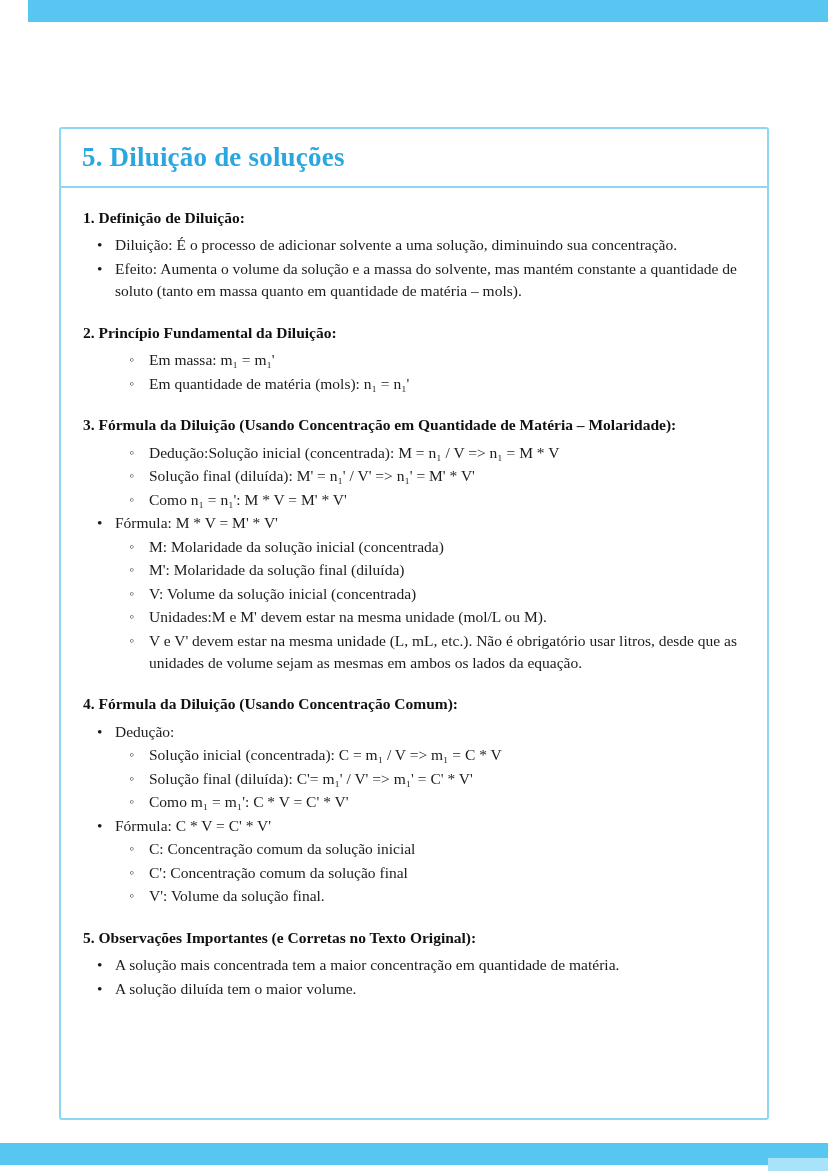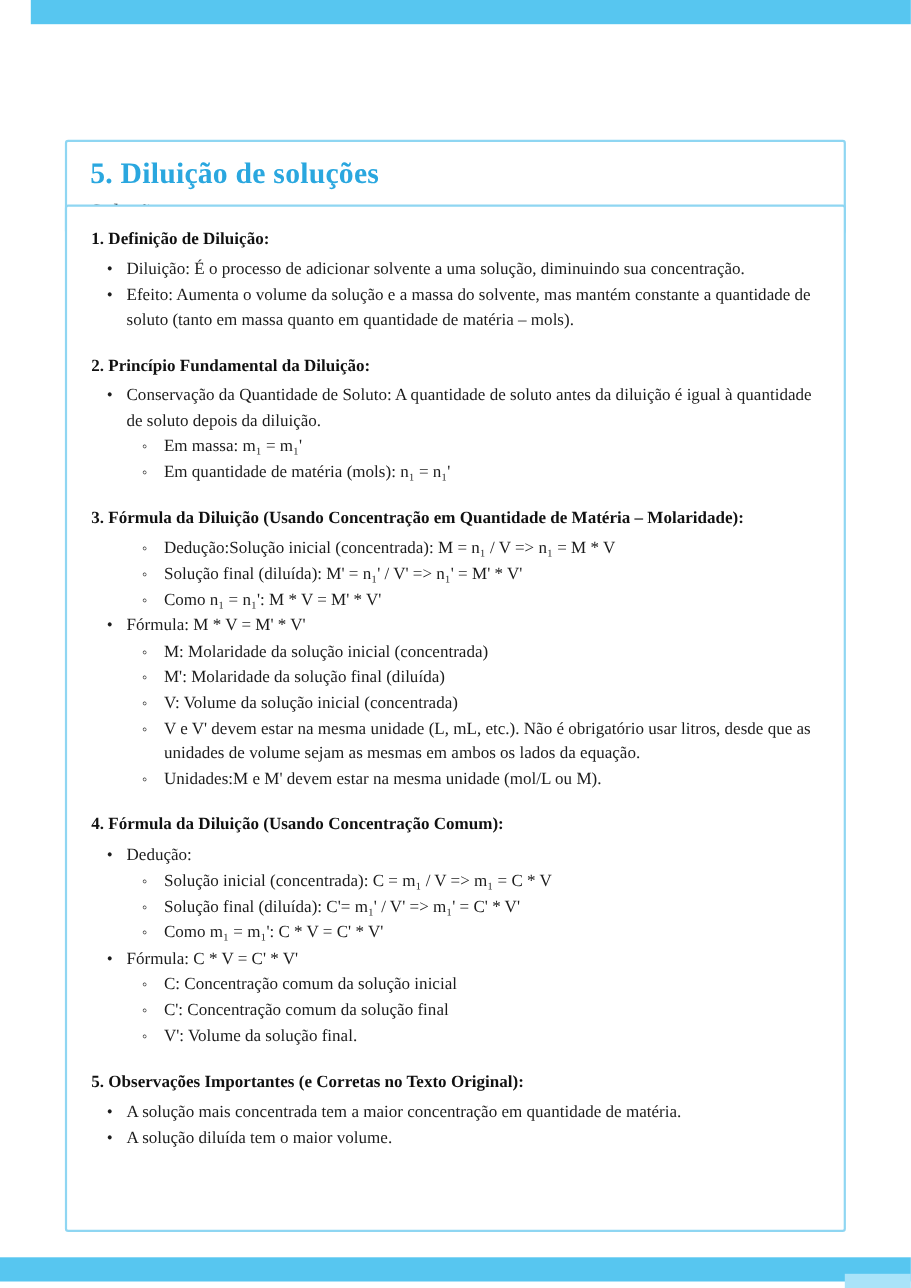--- a/index.html
+++ b/index.html
@@ -63,36 +63,35 @@
 <div class="content-card">
 
   <div class="doc-section">
     <h2>1. Definição de Diluição:</h2>
     <div class="li l1">Diluição: É o processo de adicionar solvente a uma solução, diminuindo sua concentração.</div>
     <div class="li l1">Efeito: Aumenta o volume da solução e a massa do solvente, mas mantém constante a quantidade de soluto (tanto em massa quanto em quantidade de matéria – mols).</div>
   </div>
 
   <div class="doc-section">
     <h2>2. Princípio Fundamental da Diluição:</h2>
-    <div class="li l1">Conservação da Quantidade de Soluto: A quantidade de soluto antes da diluição é igual à quantidade de soluto depois da diluição.</div>
     <div class="li l2">Em massa: m₁ = m₁'</div>
     <div class="li l2">Em quantidade de matéria (mols): n₁ = n₁'</div>
   </div>
 
   <div class="doc-section">
     <h2>3. Fórmula da Diluição (Usando Concentração em Quantidade de Matéria – Molaridade):</h2>
     <div class="li l2">Dedução:Solução inicial (concentrada): M = n₁ / V =&gt; n₁ = M * V</div>
     <div class="li l2">Solução final (diluída): M' = n₁' / V' =&gt; n₁' = M' * V'</div>
     <div class="li l2">Como n₁ = n₁': M * V = M' * V'</div>
     <div class="li l1">Fórmula: M * V = M' * V'</div>
     <div class="li l2">M: Molaridade da solução inicial (concentrada)</div>
     <div class="li l2">M': Molaridade da solução final (diluída)</div>
     <div class="li l2">V: Volume da solução inicial (concentrada)</div>
+    <div class="li l2">Unidades:M e M' devem estar na mesma unidade (mol/L ou M).</div>
     <div class="li l2">V e V' devem estar na mesma unidade (L, mL, etc.). Não é obrigatório usar litros, desde que as unidades de volume sejam as mesmas em ambos os lados da equação.</div>
-    <div class="li l2">Unidades:M e M' devem estar na mesma unidade (mol/L ou M).</div>
   </div>
 
   <div class="doc-section">
     <h2>4. Fórmula da Diluição (Usando Concentração Comum):</h2>
     <div class="li l1">Dedução:</div>
     <div class="li l2">Solução inicial (concentrada): C = m₁ / V =&gt; m₁ = C * V</div>
     <div class="li l2">Solução final (diluída): C'= m₁' / V' =&gt; m₁' = C' * V'</div>
     <div class="li l2">Como m₁ = m₁': C * V = C' * V'</div>
     <div class="li l1">Fórmula: C * V = C' * V'</div>
     <div class="li l2">C: Concentração comum da solução inicial</div>

